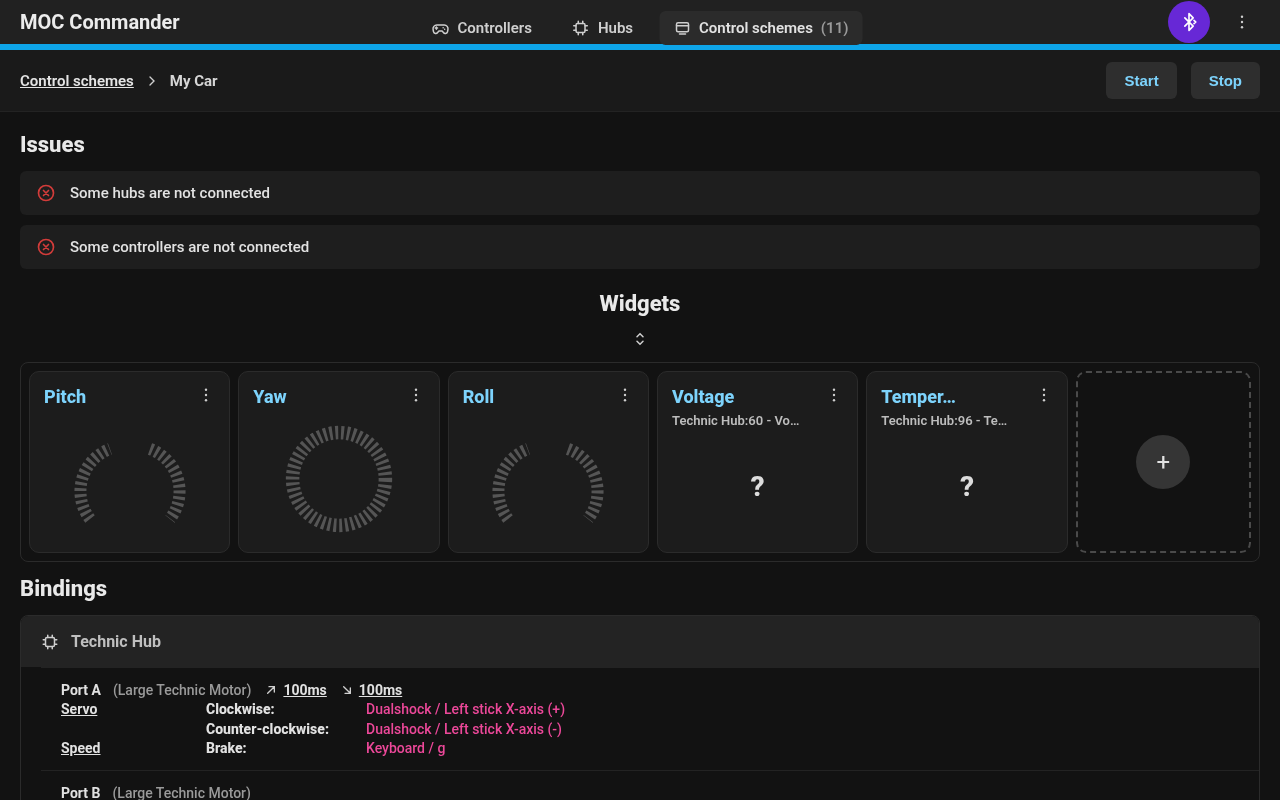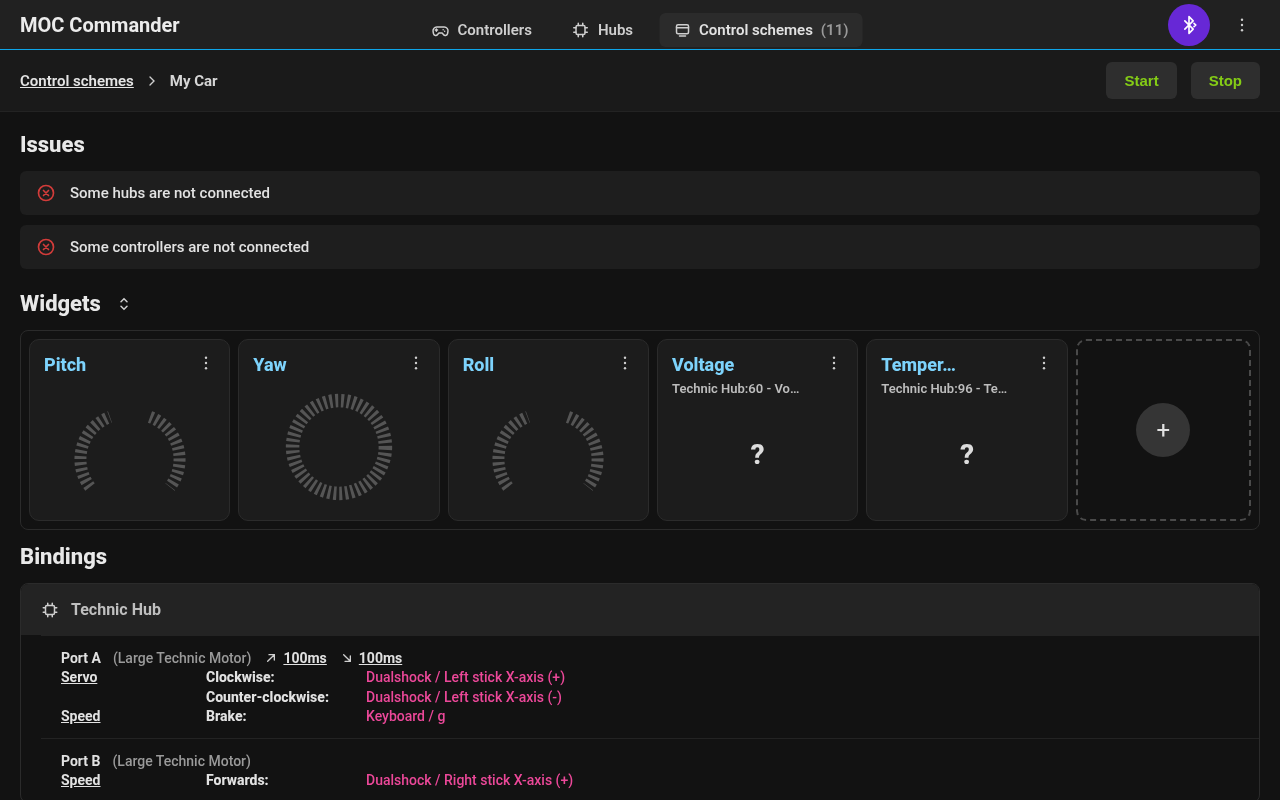--- a/index.html
+++ b/index.html
@@ -13,21 +13,21 @@
   }
   a { color: inherit; }
 
   
   .topbar {
     display: flex; align-items: center;
     height: 50px;
     background: #212121;
     padding: 0 20px;
     gap: 18px;
-    border-bottom: 1px solid #0ea5e9;
+    border-bottom: 6px solid #0ea5e9;
   }
   .app-title { font-size: 20px; font-weight: 700; color: #ececec; margin-right: auto; }
   .nav-center { position:absolute; left:50%; transform:translateX(-50%); display:flex; gap:12px; align-items:center; }
   .nav-item {
     display: flex; align-items: center; gap: 8px;
     padding: 8px 14px;
     color: #cfcfcf; font-weight: 600; font-size: 15px;
     border-radius: 6px;
     cursor: pointer;
     margin-top: 11px;
@@ -53,31 +53,31 @@
     background:#1a1a1a;
     padding:0 20px;
     border-bottom:1px solid #232323;
   }
   .breadcrumb { display:flex; align-items:center; gap:10px; font-size:15px; color:#e5e5e5;}
   .breadcrumb .crumb-link { text-decoration: underline; cursor:pointer; font-weight:600; }
   .breadcrumb .crumb-current { font-weight:700; color:#d6d6d6; }
   .chev { color:#bcbcbc; }
   .actions { display:flex; gap:14px; }
   .btn {
-    background:#2e2e2e; color:#84cc16;
+    background:#2e2e2e; color:#7dd3fc;
     border:none; padding:10px 18px;
     border-radius:6px; font-weight:700; font-size:15px;
     cursor:pointer;
   }
 
   
   .content { padding: 20px; height: calc(800px - 50px - 62px); overflow-y:auto; }
 
   .section-title { font-size:22px; font-weight:800; color:#e9e9e9; margin-bottom:14px; }
-  .section-title.row { display:flex; align-items:center; gap:14px; }
+  .section-title.row { display:flex; align-items:center; gap:14px;flex-direction:column; }
 
   .issue {
     display:flex; align-items:center; gap:14px;
     background:#1e1e1e; border-radius:6px;
     padding:12px 16px; margin-bottom:10px;
     font-size:15px; color:#e2e2e2; font-weight:500;
   }
   .issue-icon { color:#d23c3a; display:flex; }
 
   

